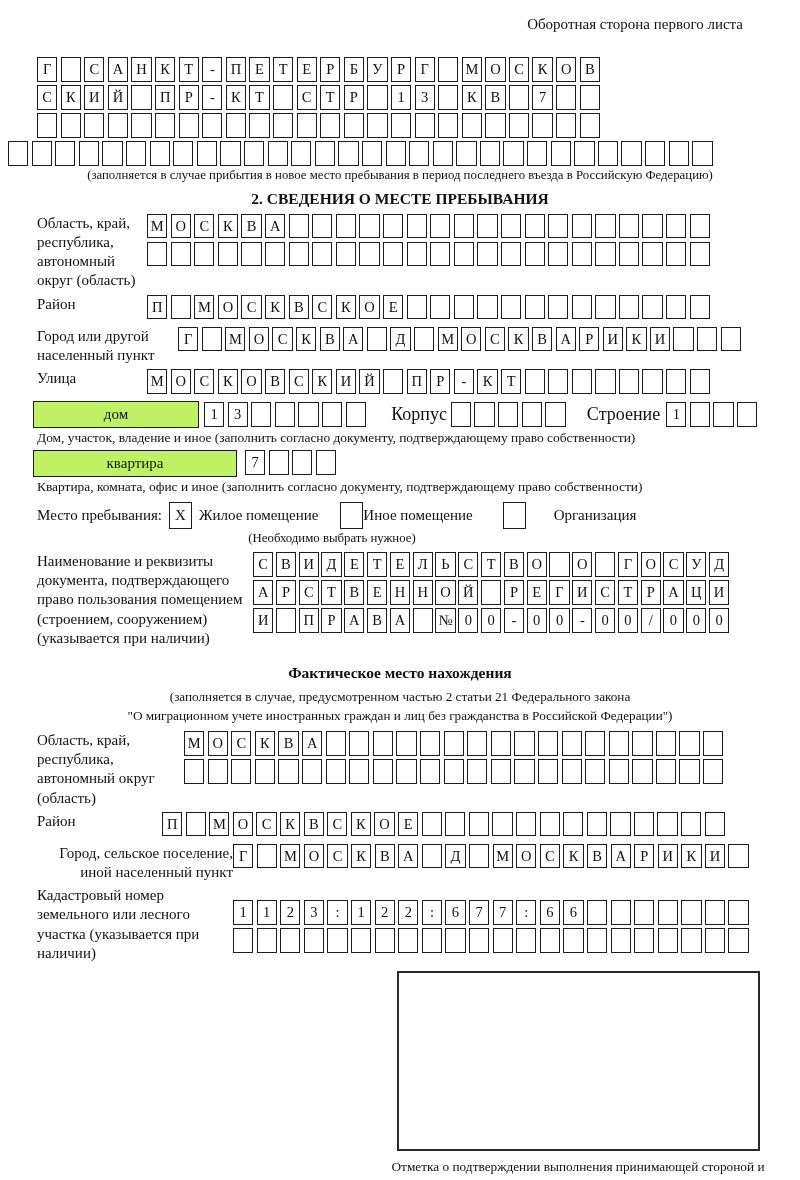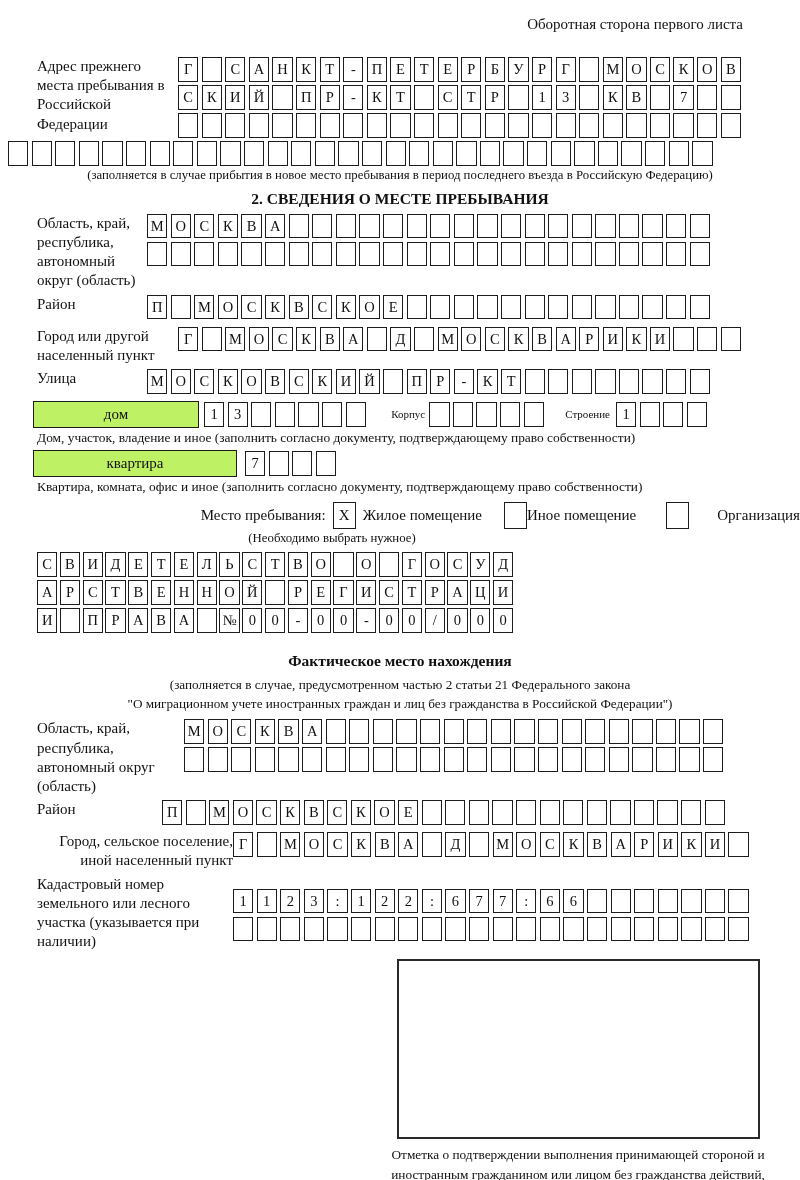--- a/index.html
+++ b/index.html
@@ -12,39 +12,38 @@
   .boxes{display:flex;margin-bottom:3.6px;}
   .cb{display:inline-block;box-sizing:content-box;width:18.3px;height:22.5px;border:1.5px solid #1c1c1c;
       margin-right:3.3px;text-align:center;font-size:14.5px;line-height:23px;background:#fff;}
   .tight .cb{margin-right:2.5px;}
   .fullrow{margin:0 0 0 8px;}
   .note{ text-align:center;font-size:12.8px;margin-top:2px;}
   .sectitle{text-align:center;font-weight:bold;font-size:15.5px;margin:7px 0 6px 0;}
   .caption{font-size:13.4px;padding-left:37px;margin:2px 0 4px 0;}
   .labelbox{box-sizing:border-box;border:1.6px solid #1c1c1c;height:27px;display:flex;
             align-items:center;justify-content:center;font-size:15px;background:#bef264;}
-  .inline-lab{font-size:11px;line-height:27px;}
+  .inline-lab{font-size:18px;line-height:27px;}
   .ckb{display:inline-block;box-sizing:content-box;width:21px;height:25px;border:1.5px solid #1c1c1c;
        text-align:center;font-size:15px;line-height:25px;background:#fff;}
-  .stayrow{display:flex;align-items:center;padding-left:37px;margin-top:7px;justify-content:flex-end;}
+  .stayrow{display:flex;align-items:center;padding-left:37px;margin-top:7px;}
   .staynote{width:590px;text-align:center;font-size:12.8px;margin:2px 0 6px 37px;}
   .centnote{text-align:center;font-size:13.2px;line-height:1.4;}
   .stampbox{box-sizing:border-box;margin:8px 0 0 397px;width:363px;height:180px;border:2px solid #2a2a2a;background:#fff;}
   .stampcap{margin:6px 0 0 388px;width:380px;text-align:center;font-size:13.3px;line-height:1.45;}
   .mt4{margin-top:4px;}
 </style>
 </head>
 <body>
 
 <div class="page">
 
   <div class="backnote">Оборотная сторона первого листа</div>
 
   <div class="frow" style="margin-top:24px;">
-    <div class="flabel" style="width:141px;">Адрес прежнего места пребывания в Российской Федерации</div>
     <div class="boxcol">
       <div class="boxes">
           <span class="cb">Г</span>
           <span class="cb"></span>
           <span class="cb">С</span>
           <span class="cb">А</span>
           <span class="cb">Н</span>
           <span class="cb">К</span>
           <span class="cb">Т</span>
           <span class="cb">-</span>
@@ -325,21 +324,21 @@
     <div class="inline-lab" style="margin:0 6px 0 18px;">Строение</div>
     <div class="boxes" style="margin-bottom:0;">
         <span class="cb">1</span>
         <span class="cb"></span>
         <span class="cb"></span>
         <span class="cb"></span>
       </div>
   </div>
   <div class="caption">Дом, участок, владение и иное (заполнить согласно документу, подтверждающему право собственности)</div>
 
-  <div class="frow" style="padding-left:33px;align-items:center;">
+  <div class="frow" style="padding-left:33px;">
     <div class="labelbox" style="width:204px;margin-right:8px;">квартира</div>
     <div class="boxes" style="margin-bottom:0;">
         <span class="cb">7</span>
         <span class="cb"></span>
         <span class="cb"></span>
         <span class="cb"></span>
       </div>
   </div>
   <div class="caption">Квартира, комната, офис и иное (заполнить согласно документу, подтверждающему право собственности)</div>
 
@@ -348,20 +347,21 @@
     <span class="ckb" style="margin-left:7px;">X</span>
     <span style="margin-left:7px;">Жилое помещение</span>
     <span class="ckb" style="margin-left:22px;"></span>
     <span style="margin-left:0;">Иное помещение</span>
     <span class="ckb" style="margin-left:30px;"></span>
     <span style="margin-left:28px;">Организация</span>
   </div>
   <div class="staynote">(Необходимо выбрать нужное)</div>
 
   <div class="frow">
+    <div class="flabel" style="width:216px;">Наименование и реквизиты документа, подтверждающего право пользования помещением (строением, сооружением) (указывается при наличии)</div>
     <div class="boxcol">
       <div class="boxes tight">
           <span class="cb">С</span>
           <span class="cb">В</span>
           <span class="cb">И</span>
           <span class="cb">Д</span>
           <span class="cb">Е</span>
           <span class="cb">Т</span>
           <span class="cb">Е</span>
           <span class="cb">Л</span>

